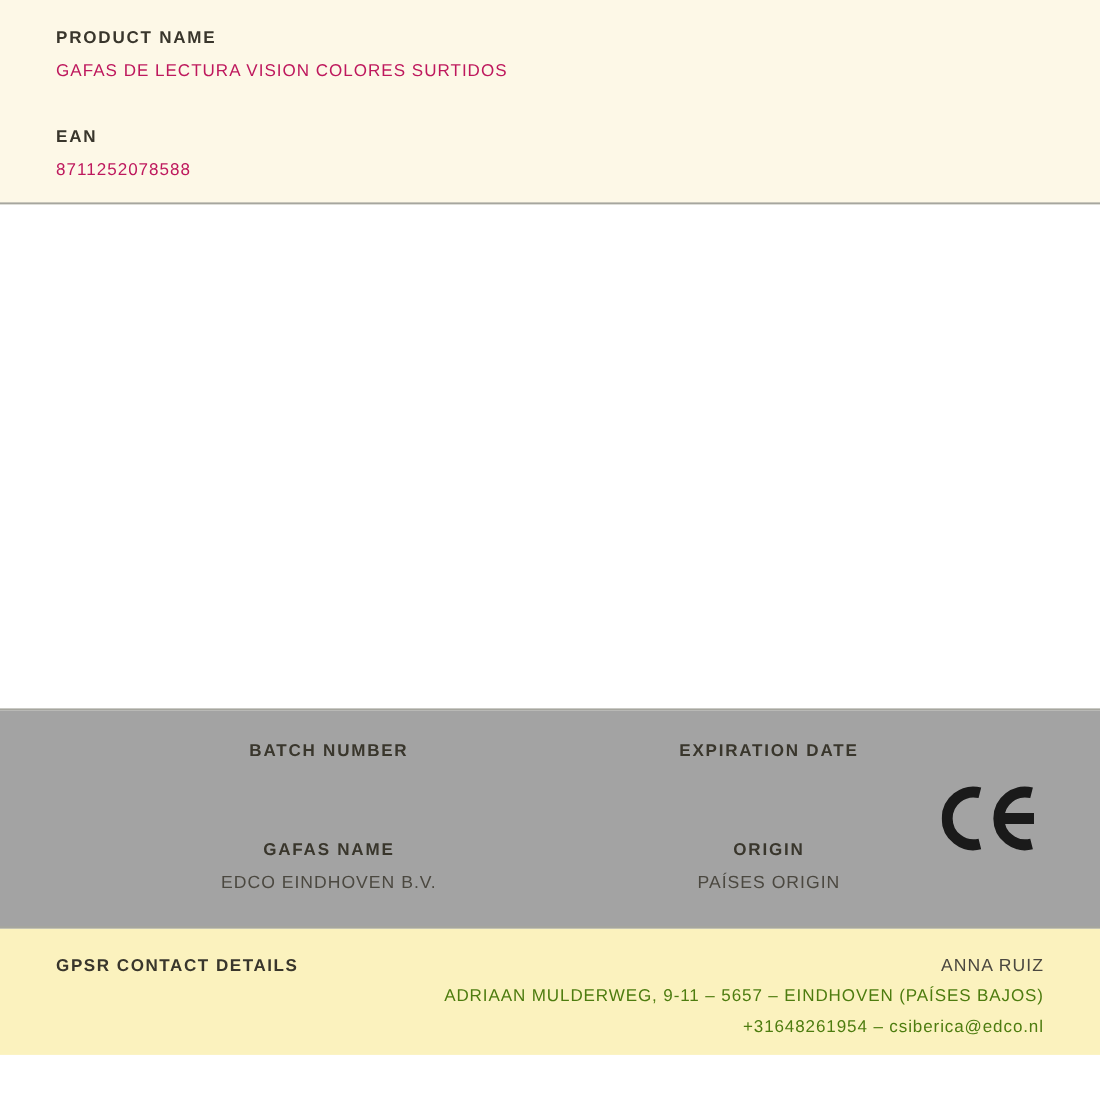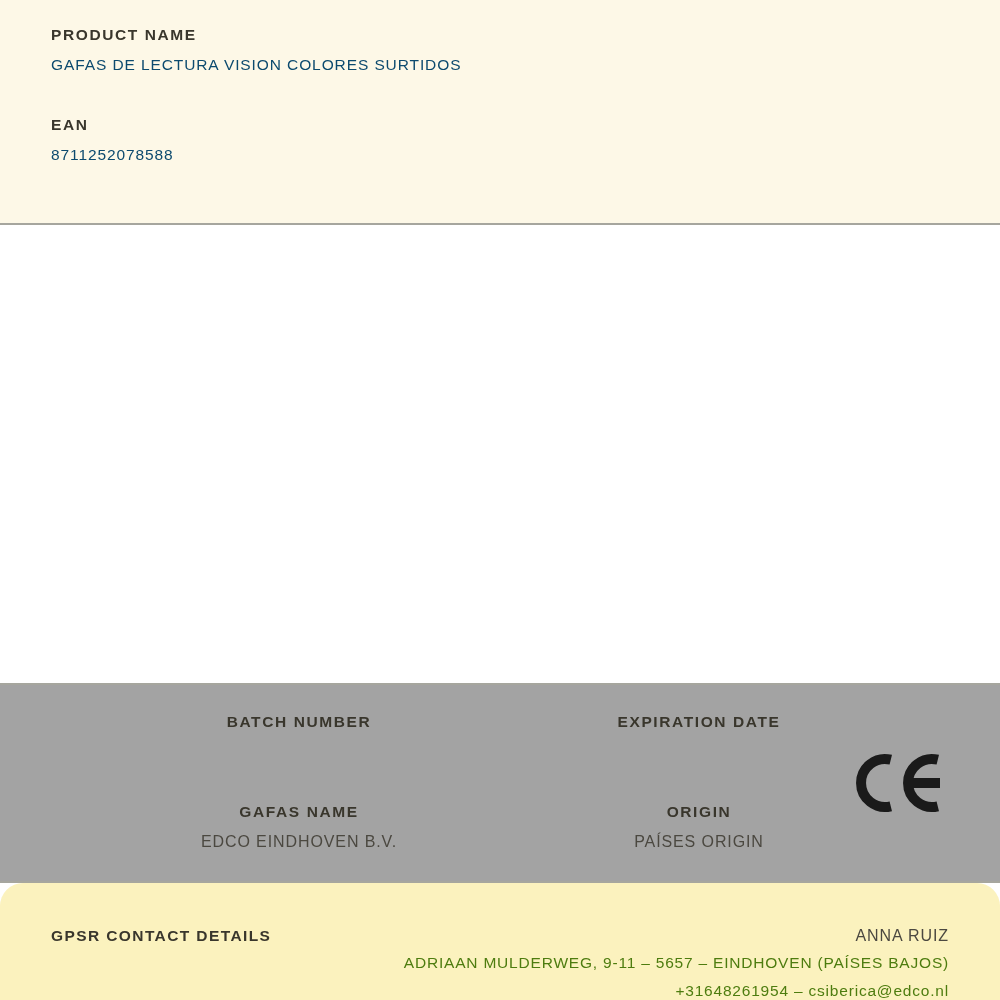--- a/index.html
+++ b/index.html
@@ -12,35 +12,35 @@
   .page {
     position: relative;
     width: 1000px;
     height: 1000px;
     overflow: hidden;
   }
 
   
   .section-top {
     box-sizing: border-box;
-    height: 225px;
+    height: 186px;
     background: #FDF8E7;
     border-bottom: 2px solid #A6A69E;
     padding: 20px 50px 0 51px;
   }
   .field-label {
     font-size: 15.5px;
     font-weight: bold;
     color: #39362C;
     letter-spacing: 1.6px;
     line-height: 30px;
   }
   .field-value {
     font-size: 15.5px;
-    color: #0c4a6e;
+    color: #be185d;
     letter-spacing: 0.9px;
     line-height: 30px;
   }
   .field + .field { margin-top: 30px; }
 
   
   .section-middle {
     box-sizing: border-box;
     height: 460px;
     background: #FFFFFF;
@@ -82,24 +82,23 @@
   .row-value2 { top: 147px; }
   .ce-mark {
     position: absolute;
     top: 66px;
     left: 856px;
   }
 
   
   .section-contact {
     box-sizing: border-box;
-    height: 156px;
+    height: 115px;
     background: #FBF2BE;
-    padding: 40px 51px 0 51px;
-    border-radius: 23px;
+    padding: 22px 51px 0 51px;
   }
   .contact-row1 {
     display: flex;
     justify-content: space-between;
     align-items: baseline;
     line-height: 26px;
   }
   .gpsr-label {
     font-size: 15.5px;
     font-weight: bold;

